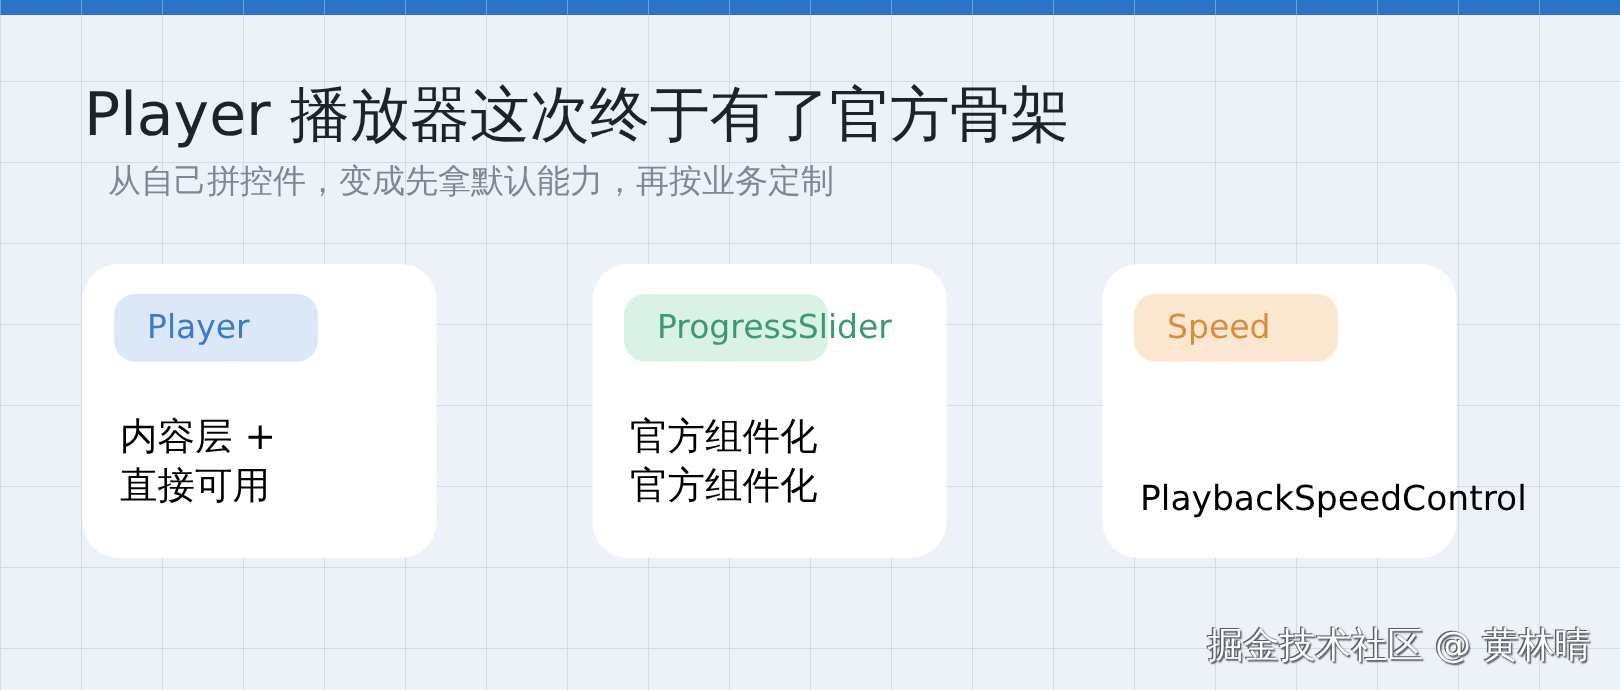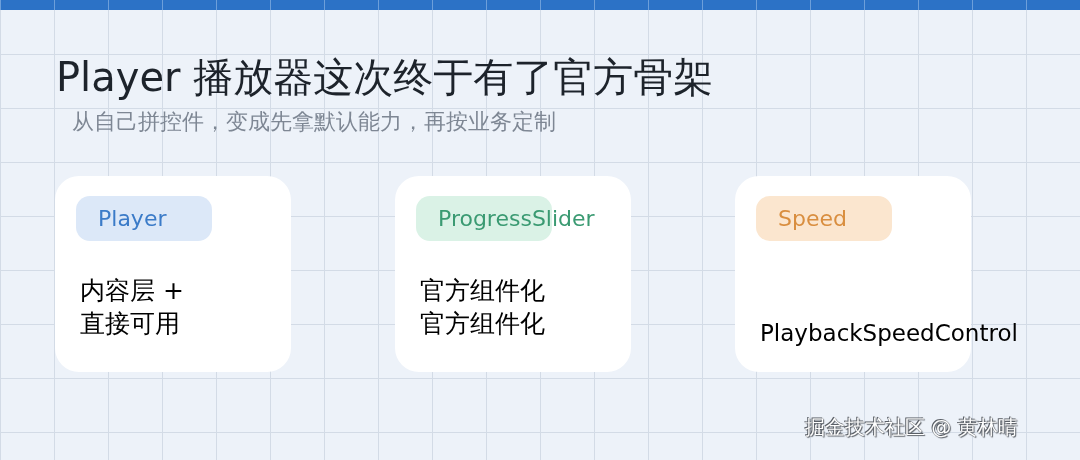--- a/index.html
+++ b/index.html
@@ -41,21 +41,21 @@
     font-size:22px; white-space:nowrap;
   }
   .body-text {
     position:absolute; left:25px; top:98px;
     font-size:25px; line-height:33px; color:#000000; white-space:nowrap;
   }
   .body-text div { display:block; }
   .card3 .body-text { font-size:23px; line-height:31px; top:96px;margin-top:46px; }
   .footer {
     position:absolute; left:805px; top:414px;
-    font-size:20px; color:#ffffff; white-space:nowrap;
+    font-size:24px; color:#ffffff; white-space:nowrap;
     text-shadow: -1px -1px 0 #5a5f66, 1px 1px 1px #5a5f66, 0 0 1px #444;
   }
 </style>
 </head>
 <body>
 
 <div class="topbar"></div>
 
 <div class="title">Player 播放器这次终于有了官方骨架</div>
 <div class="subtitle">从自己拼控件，变成先拿默认能力，再按业务定制</div>

